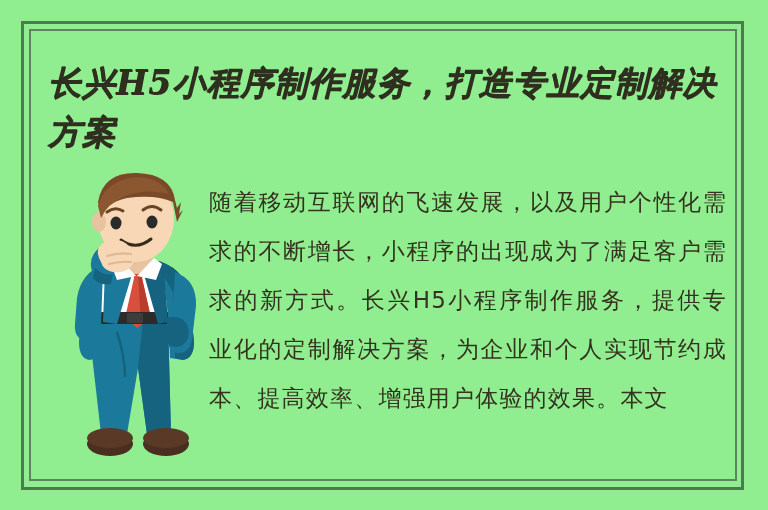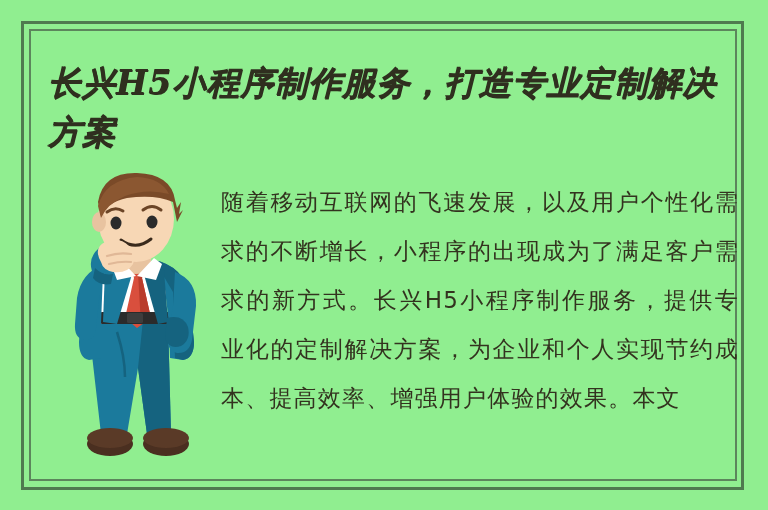--- a/index.html
+++ b/index.html
@@ -57,21 +57,21 @@
     font-style: italic;
     line-height: 49px;
     letter-spacing: 1px;
     white-space: pre-wrap;
     text-shadow: 0.5px 0.5px 0 #2f2f1f;
   }
 
   
   .body-text {
     position: absolute;
-    left: 221px;
+    left: 209px;
     top: 178px;
     width: 518px;
     color: #33331f;
     font-family: "DejaVu Sans", sans-serif;
     font-size: 23px;
     line-height: 49px;
     letter-spacing: 1.2px;
     text-align: justify;
     text-justify: inter-character;
     white-space: pre-wrap;

